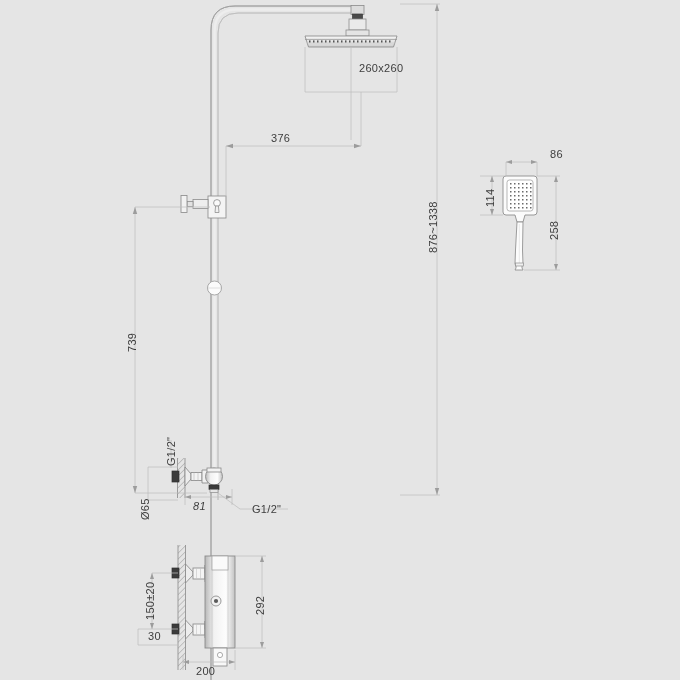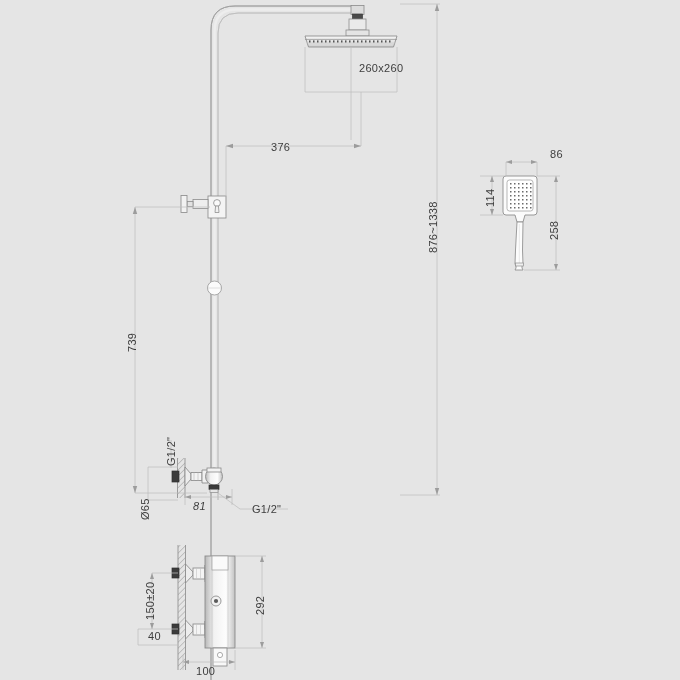--- a/index.html
+++ b/index.html
@@ -310,21 +310,21 @@
       <path d="M 152 629 l -2 -6 l 4 0 Z"></path>
       <path d="M 262 556 l -2 6 l 4 0 Z"></path>
       <path d="M 262 648 l -2 -6 l 4 0 Z"></path>
       <path d="M 183 662 l 6 -2 l 0 4 Z"></path>
       <path d="M 235 662 l -6 -2 l 0 4 Z"></path>
     </g>
   </svg>
 
   <div class="dimtext" style="left:359px; top:62px;">260x260</div>
 
-  <div class="dimtext" style="left:271px; top:132px;margin-top:9px;">376</div>
+  <div class="dimtext" style="left:271px; top:132px;">376</div>
 
   <div class="dimtext rot90" style="left:427px; top:253px;">876~1338</div>
 
   <div class="dimtext rot90" style="left:126px; top:352px;">739</div>
 
   <div class="dimtext rot90" style="left:165px; top:466px;">G1/2"</div>
 
   <div class="dimtext" style="left:252px; top:503px;">G1/2"</div>
 
   <div class="dimtext rot90" style="left:139px; top:520px;">Ø65</div>
@@ -332,19 +332,19 @@
   <div class="dimtext" style="left:193px; top:500px;font-style:italic;">81</div>
 
   <div class="dimtext" style="left:515px; top:148px;margin-left:35px;">86</div>
 
   <div class="dimtext rot90" style="left:484px; top:207px;">114</div>
 
   <div class="dimtext rot90" style="left:548px; top:240px;">258</div>
 
   <div class="dimtext rot90" style="left:144px; top:620px;">150±20</div>
 
-  <div class="dimtext" style="left:148px; top:630px;">40</div>
+  <div class="dimtext" style="left:148px; top:630px;">30</div>
 
   <div class="dimtext rot90" style="left:254px; top:615px;">292</div>
 
-  <div class="dimtext" style="left:196px; top:665px;">100</div>
+  <div class="dimtext" style="left:196px; top:665px;">200</div>
 
 </div>
 
 </body></html>

